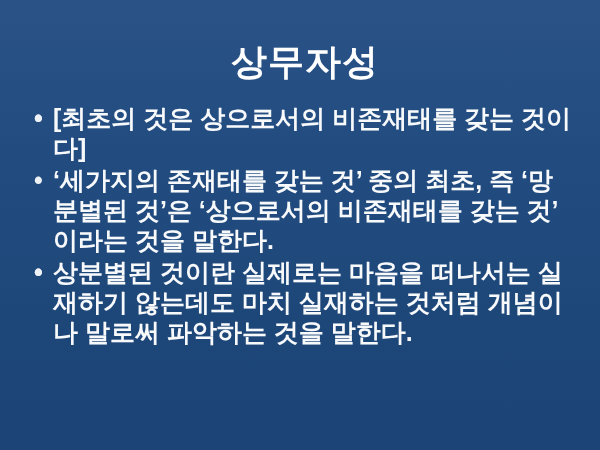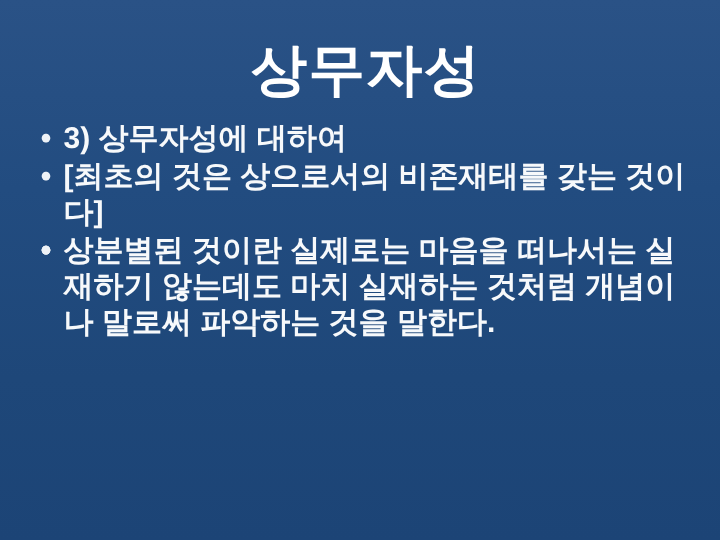--- a/index.html
+++ b/index.html
@@ -10,24 +10,24 @@
   .slide {
     position: relative;
     width: 600px;
     height: 450px;
     overflow: hidden;
     background: linear-gradient(180deg, #2a5286 0%, #224c80 35%, #1e4779 70%, #1c4476 100%);
     font-family: "Liberation Sans", "DejaVu Sans", sans-serif;
     color: #ffffff;
   }
   .slide-title {
-    margin: 5px;
+    margin: 16px;
     padding-top: 22px;
     text-align: center;
-    font-size: 47px;
+    font-size: 36px;
     font-weight: 700;
     letter-spacing: 1px;
     color: #ffffff;
     padding-left: 10px;
   }
   .bullet-list {
     list-style: none;
     margin: 10px 8px 0 0;
     padding: 0 6px 0 34px;
   }
@@ -55,29 +55,31 @@
   }
 </style>
 </head>
 <body>
 
 <div class="slide">
   <h1 class="slide-title">상무자성</h1>
   <ul class="bullet-list">
     <li class="bullet-item">
       <span class="bullet-marker">•</span>
-      <span class="bullet-text">3) 상무자성에 대하여</span>
     </li>
     <li class="bullet-item">
       <span class="bullet-marker">•</span>
       <span class="bullet-text">[최초의 것은 상으로서의 비존재태를 갖는 것이
 다]</span>
     </li>
     <li class="bullet-item">
       <span class="bullet-marker">•</span>
+      <span class="bullet-text">‘세가지의 존재태를 갖는 것’ 중의 최초, 즉 ‘망
+분별된 것’은 ‘상으로서의 비존재태를 갖는 것’
+이라는 것을 말한다.</span>
     </li>
     <li class="bullet-item">
       <span class="bullet-marker">•</span>
     </li>
     <li class="bullet-item">
       <span class="bullet-marker">•</span>
       <span class="bullet-text">상분별된 것이란 실제로는 마음을 떠나서는 실
 재하기 않는데도 마치 실재하는 것처럼 개념이
 나 말로써 파악하는 것을 말한다.</span>
     </li>

